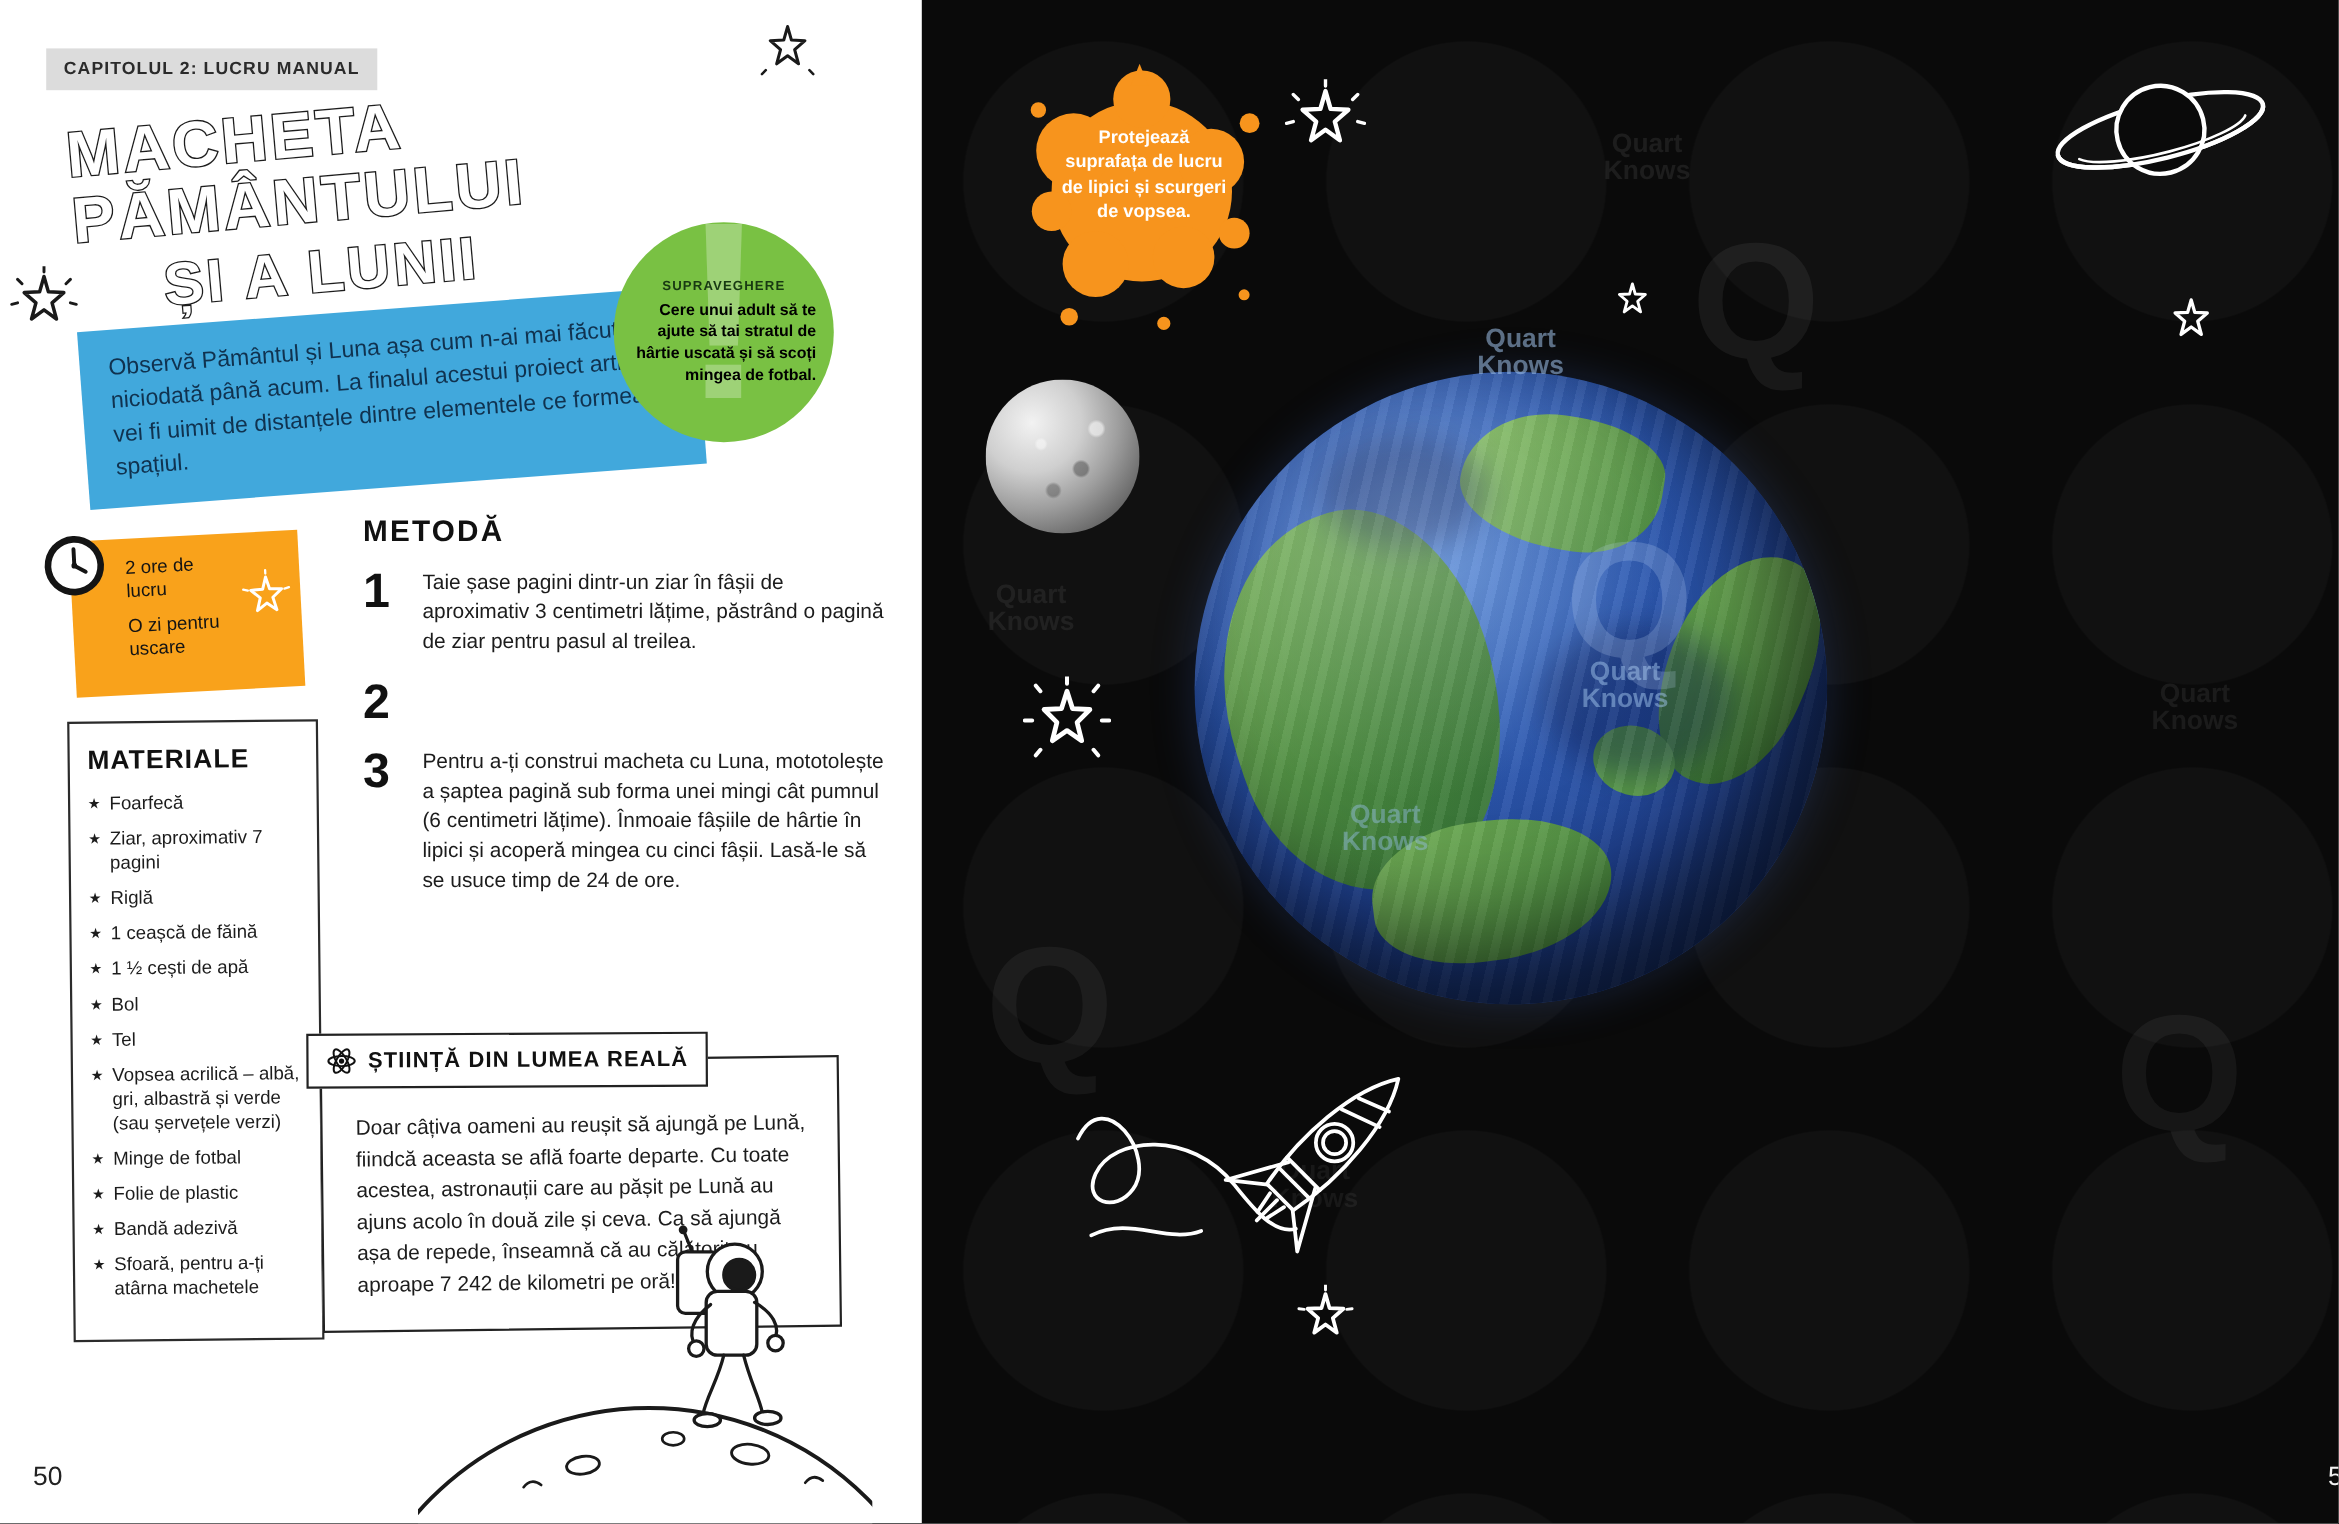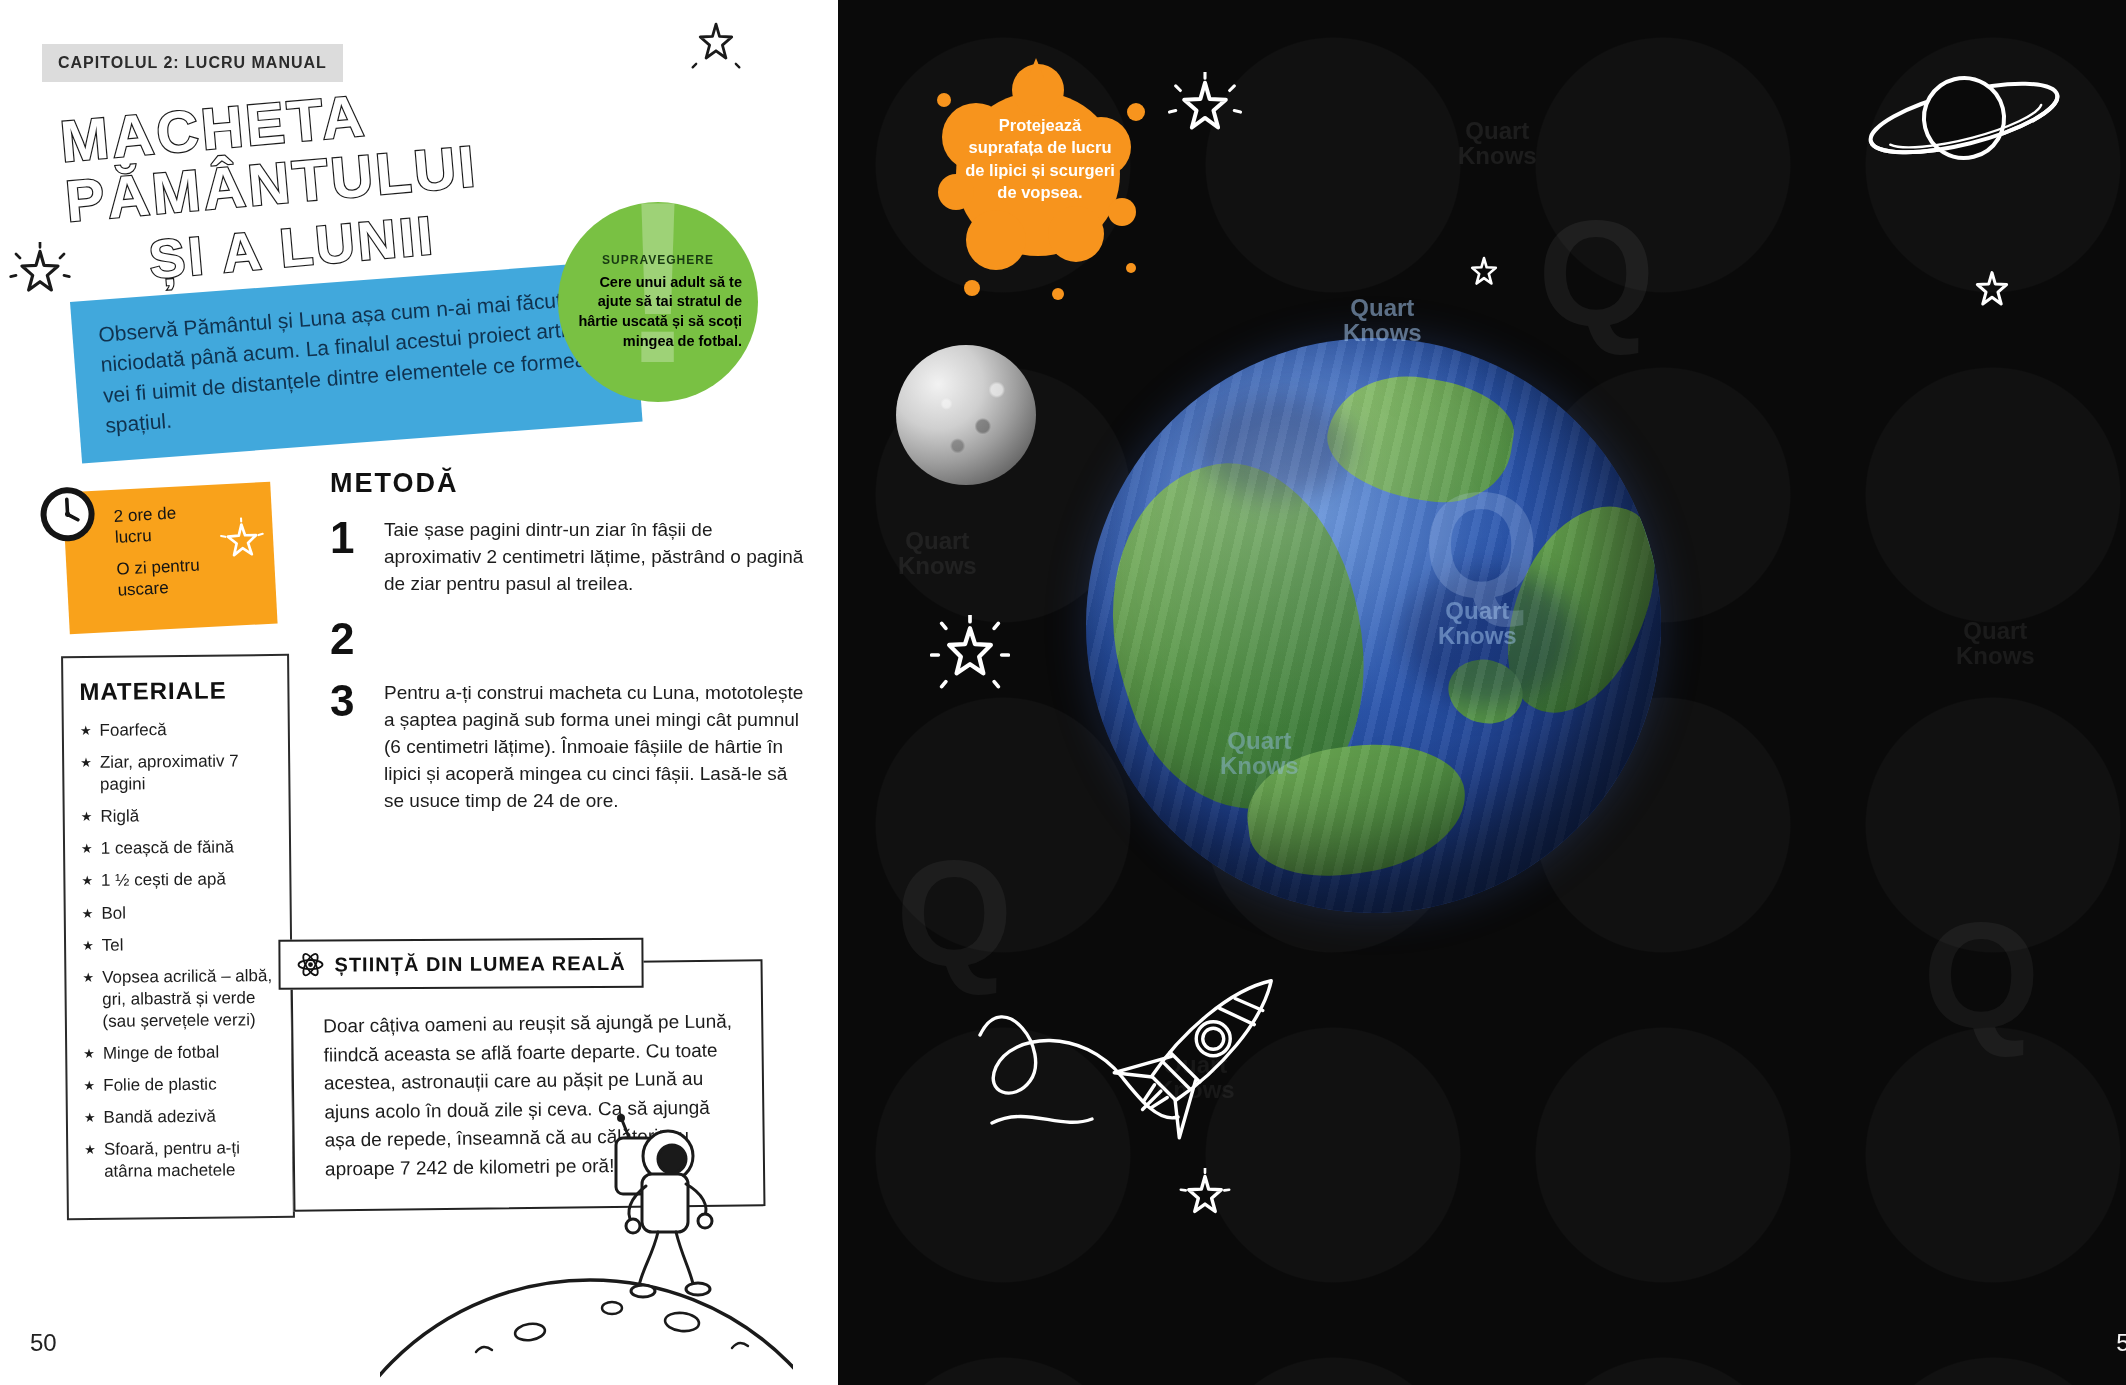--- a/index.html
+++ b/index.html
@@ -218,21 +218,21 @@
             <span class="bullet">★</span>
             <span>Sfoară, pentru a-ți atârna machetele</span>
           </li>
       </ul>
     </aside>
 
     <section class="method">
       <h3>METODĂ</h3>
       <div class="step">
         <span class="step-num">1</span>
-        <p class="step-text">Taie șase pagini dintr-un ziar în fâșii de aproximativ 2 centimetri lățime, păstrând o pagină de ziar pentru pasul al treilea.</p>
+        <p class="step-text">Taie șase pagini dintr-un ziar în fâșii de aproximativ 3 centimetri lățime, păstrând o pagină de ziar pentru pasul al treilea.</p>
       </div>
       <div class="step">
         <span class="step-num">2</span>
       </div>
       <div class="step">
         <span class="step-num">3</span>
         <p class="step-text">Pentru a-ți construi macheta cu Luna, mototolește a șaptea pagină sub forma unei mingi cât pumnul (6 centimetri lățime). Înmoaie fâșiile de hârtie în lipici și acoperă mingea cu cinci fâșii. Lasă-le să se usuce timp de 24 de ore.</p>
       </div>
     </section>
 

